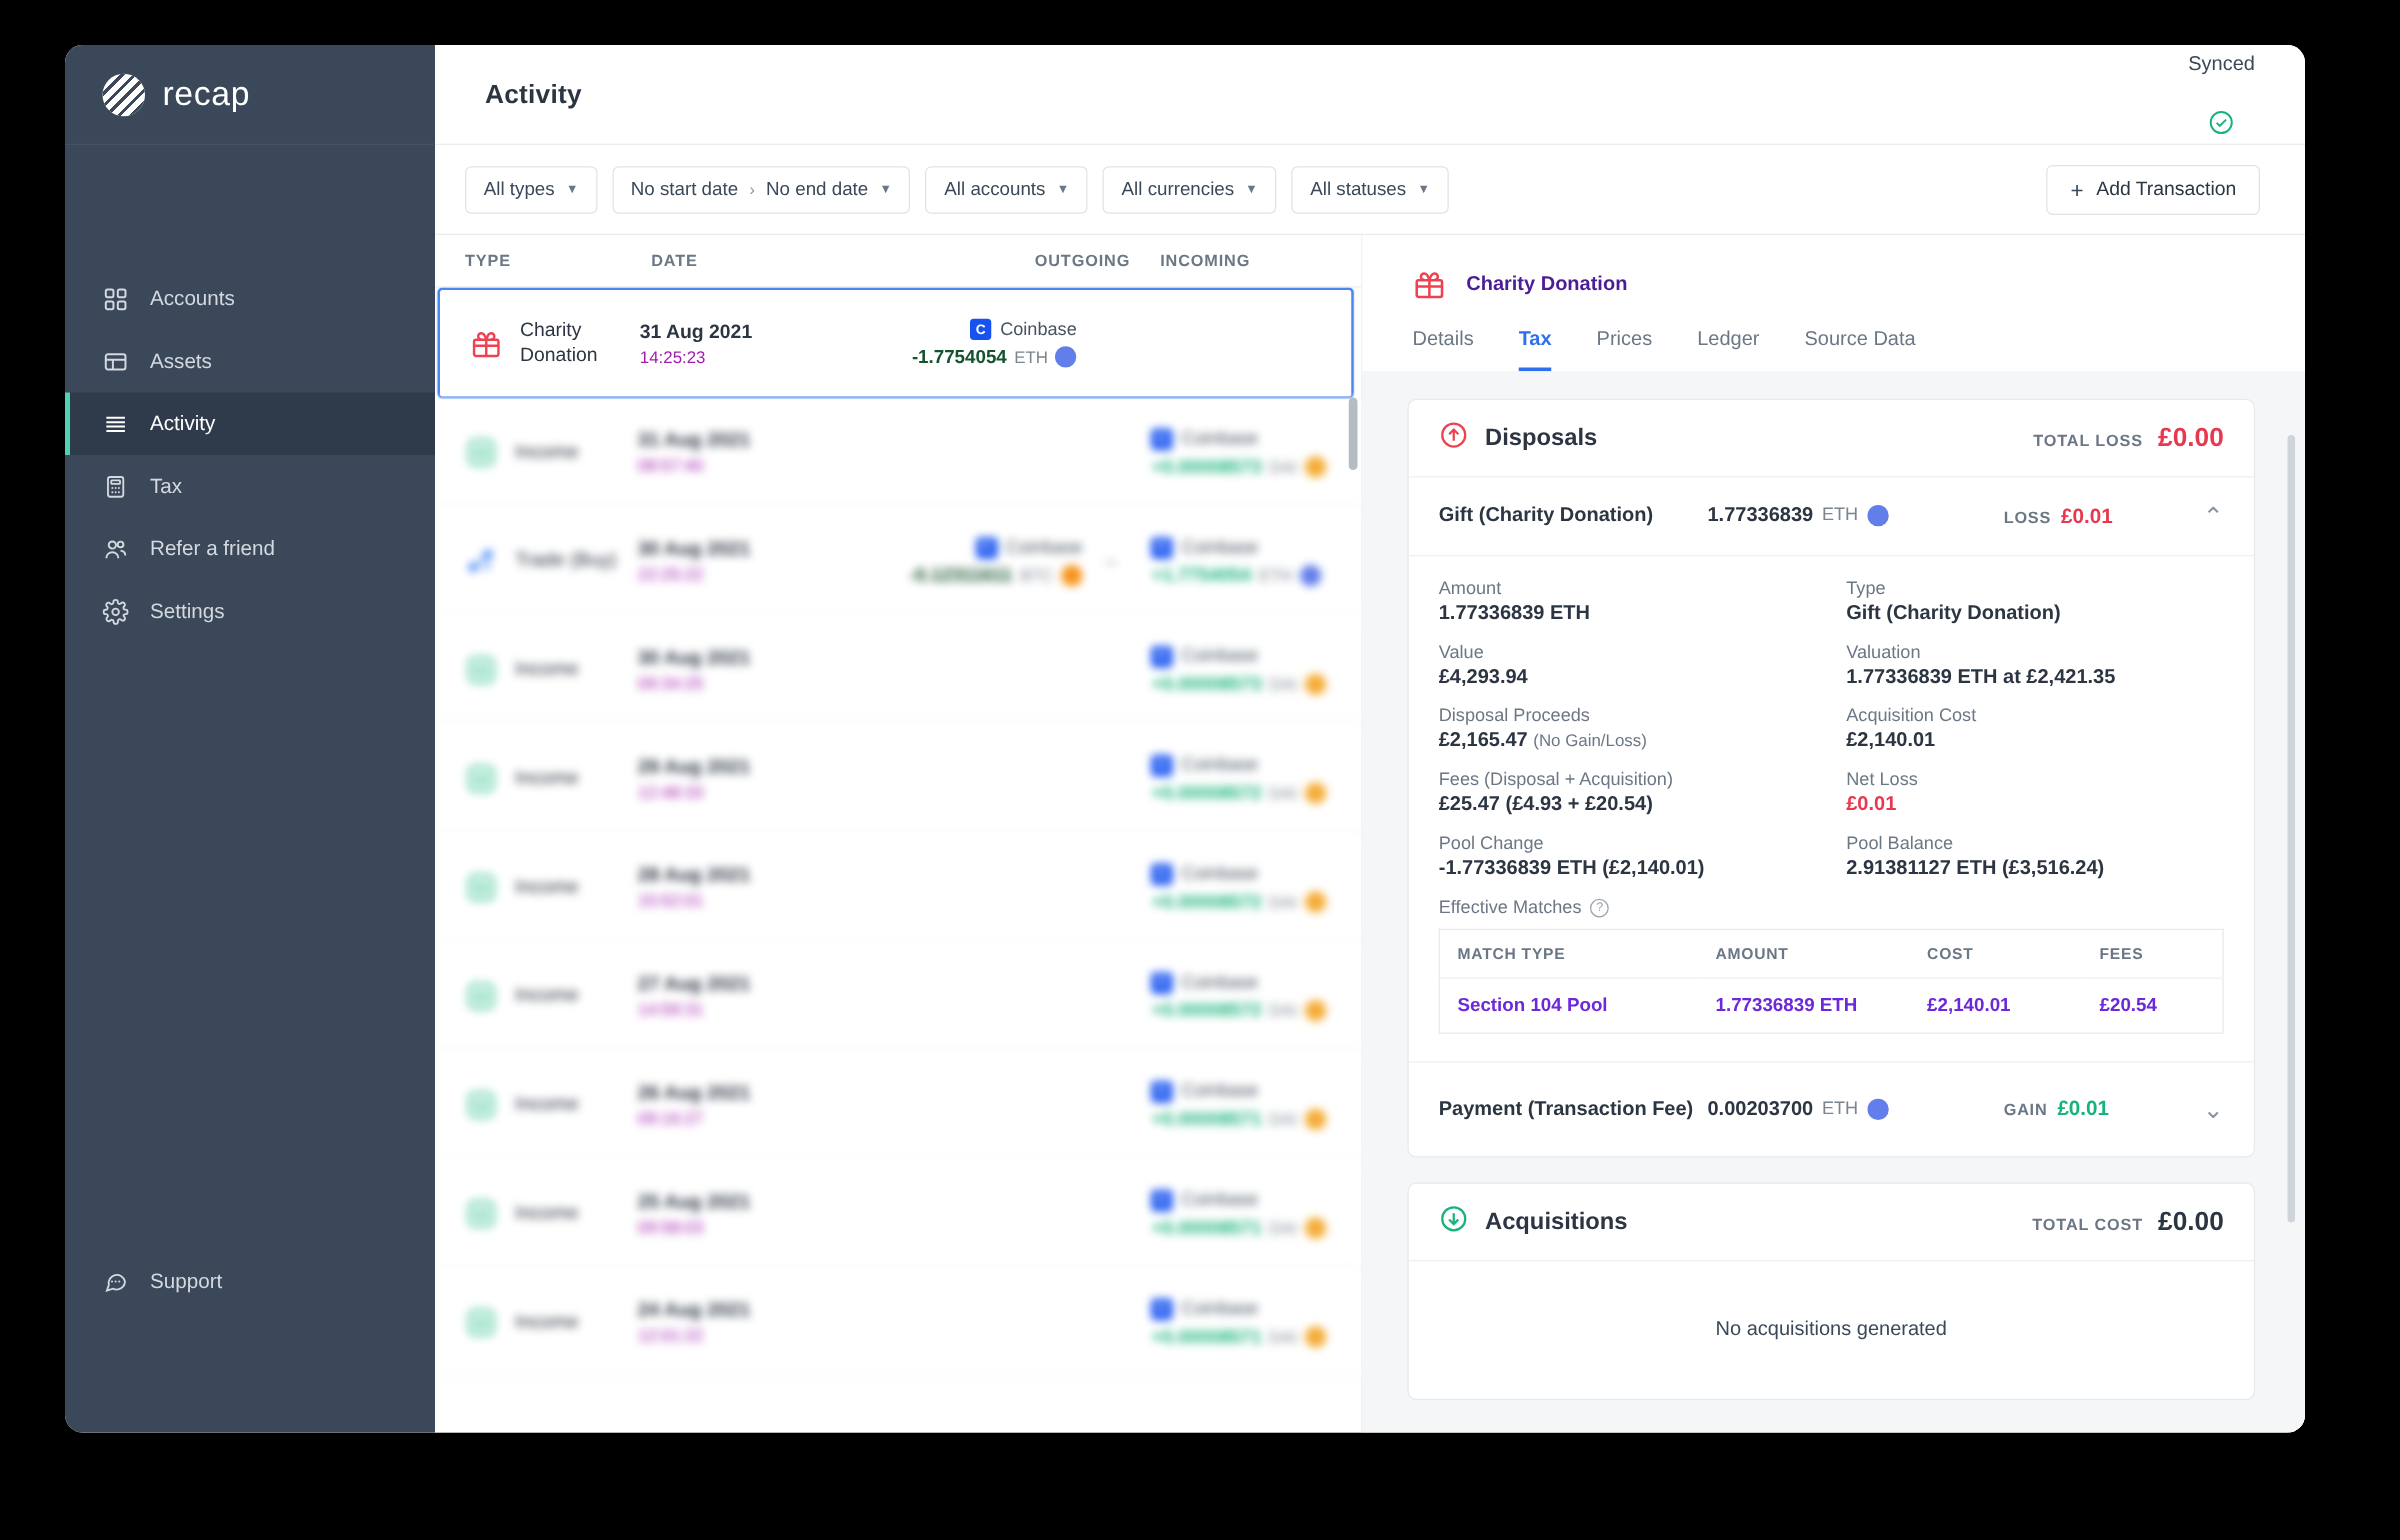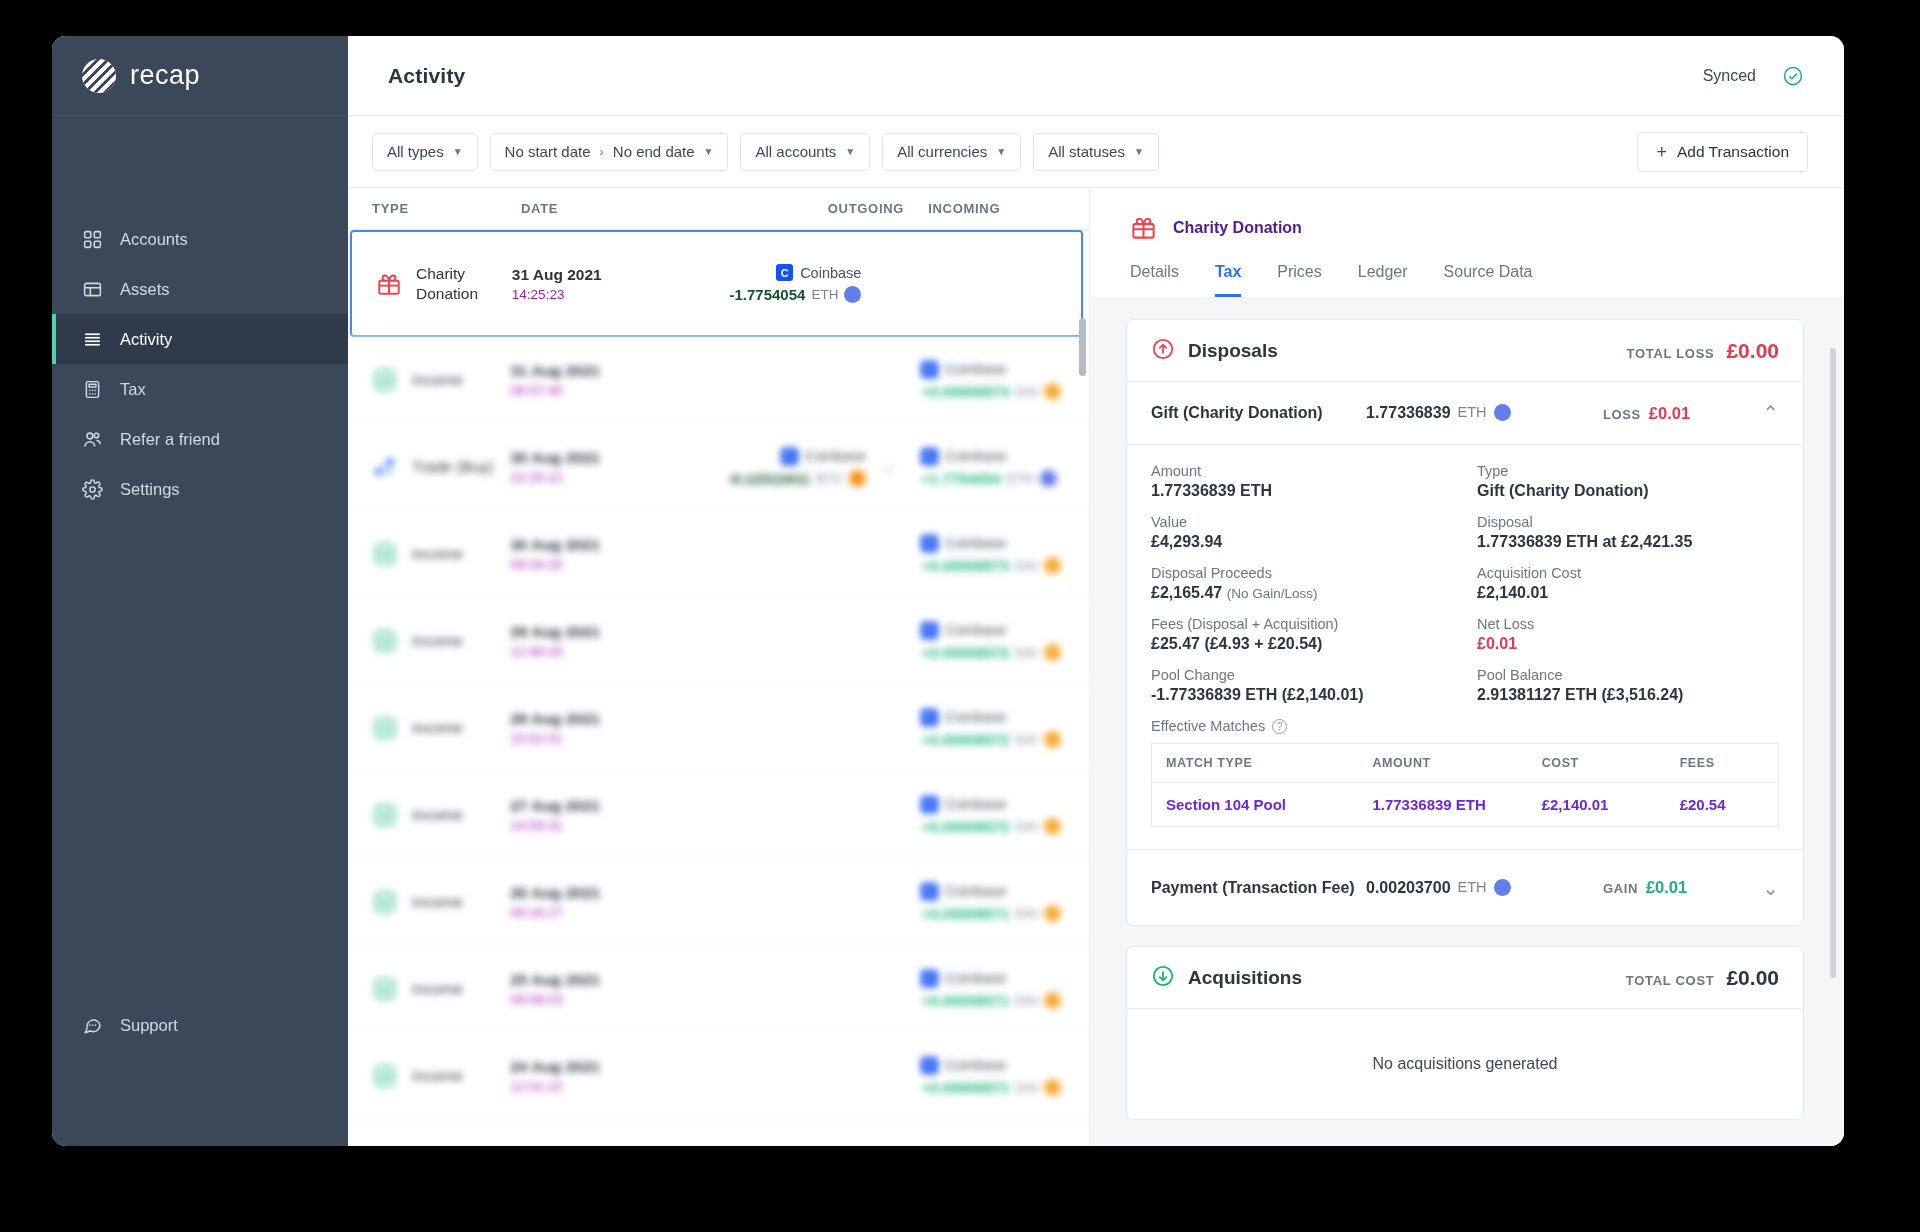--- a/index.html
+++ b/index.html
@@ -62,21 +62,21 @@
 
   
   .main { flex: 1; display: flex; flex-direction: column; min-width: 0; background: #fff; }
   .topbar {
     height: 80px; flex: 0 0 80px;
     display: flex; align-items: center; justify-content: space-between;
     padding: 0 40px 0 40px;
     border-bottom: 1px solid #e9ecef;
   }
   .page-title { font-size: 21px; color: #2c3murm; color: #2c3542; font-weight: 700; letter-spacing: .2px;}
-  .sync { display: flex; align-items: center; gap: 26px; font-size: 16px; color: #3b4859; }
+  .sync { display: flex; align-items: center; gap: 26px; font-size: 16px; color: #3b4859; flex-direction: column; }
   .sync-ico { width: 22px; height: 22px; }
 
   .filterbar {
     height: 72px; flex: 0 0 72px;
     display: flex; align-items: center;
     padding: 0 36px 0 24px;
     gap: 12px;
     border-bottom: 1px solid #e9ecef;
     background: #fff;
   }
@@ -119,21 +119,21 @@
   .c-in   { width: 180px; padding-left: 18px;}
   .tx-scroll { flex: 1; overflow: hidden; position: relative; }
   .txrow {
     height: 87px; display: flex; align-items: center;
     padding-left: 24px; border-bottom: 1px solid #eceff1;
     background: #fff;
   }
   .txrow.blurred { filter: blur(3.6px); }
   .txrow.selected {
     border: 2px solid #4a87f2; border-radius: 4px;
-    margin: 0 6px 0 2px; height: 107px;
+    margin: 0 6px 0 2px; height: 89px;
     box-shadow: 0 0 0 1px rgba(74,135,242,.12);
   }
   .tx-type { width: 150px; display: flex; align-items: center; gap: 14px; }
   .tx-type-ico { width: 26px; height: 26px; flex: 0 0 26px; }
   .tx-type-label { font-size: 15.5px; color: #2c3542; line-height: 1.25; }
   .tx-date { width: 192px; }
   .tx-date .d { font-size: 15.5px; color: #2c3542; font-weight: 700; }
   .tx-date .t { font-size: 13.5px; color: #a21caf; margin-top: 3px; }
   .tx-out { width: 200px; text-align: right; padding-right: 6px; }
   .tx-in  { width: 200px; padding-left: 18px; }
@@ -742,21 +742,21 @@
               </div>
               <div class="fld">
                 <div class="k">Type</div>
                 <div class="v">Gift (Charity Donation)</div>
               </div>
               <div class="fld">
                 <div class="k">Value</div>
                 <div class="v">£4,293.94</div>
               </div>
               <div class="fld">
-                <div class="k">Disposal</div>
+                <div class="k">Valuation</div>
                 <div class="v">1.77336839 ETH at £2,421.35</div>
               </div>
               <div class="fld">
                 <div class="k">Disposal Proceeds</div>
                 <div class="v">
                   <span>£2,165.47</span>
                   <span class="sub">(No Gain/Loss)</span>
                 </div>
               </div>
               <div class="fld">

